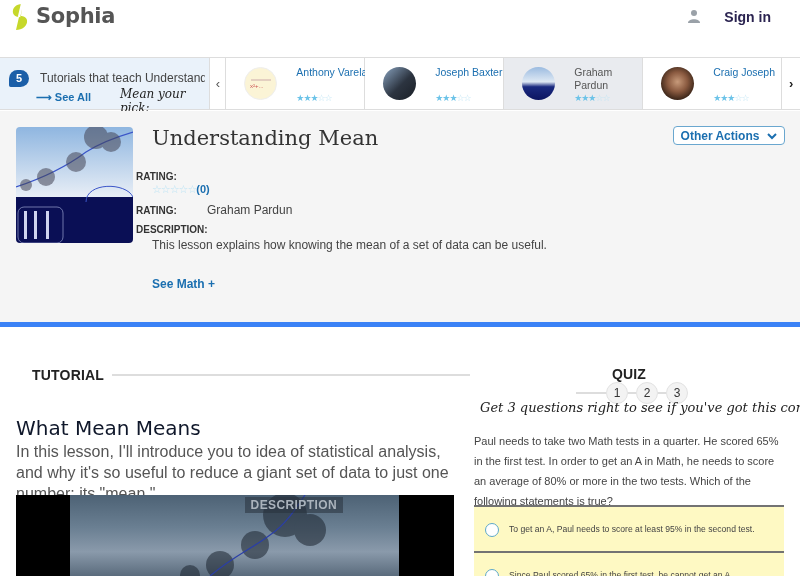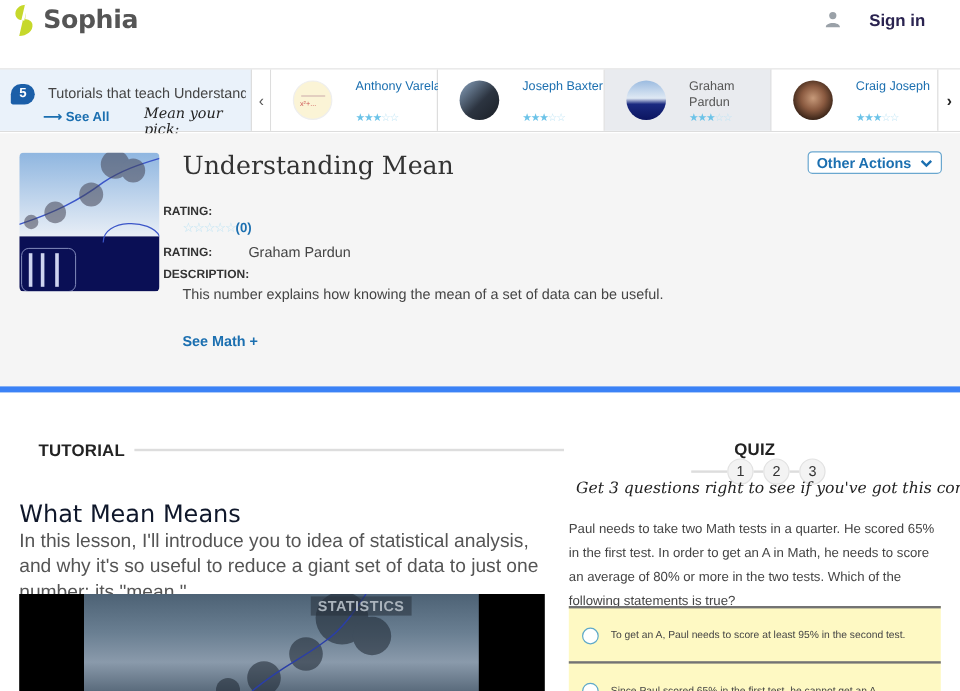--- a/index.html
+++ b/index.html
@@ -168,21 +168,21 @@
     <span>Other Actions</span>
     <span><svg width="10" height="7" viewBox="0 0 10 7">
           <path d="M1 1 L5 5 L9 1" stroke="#1b6fb0" stroke-width="2" fill="none"></path>
         </svg></span>
   </button>
   <div class="meta-label" style="top:60px;">RATING:</div>
   <div class="rating-stars"><span>☆☆☆☆☆</span><span class="rating-count">(0)</span></div>
   <div class="meta-label" style="top:94px;">RATING:</div>
   <div class="author-name">Graham Pardun</div>
   <div class="meta-label" style="top:113px;">DESCRIPTION:</div>
-  <div class="desc">This number explains how knowing the mean of a set of data can be useful.</div>
+  <div class="desc">This lesson explains how knowing the mean of a set of data can be useful.</div>
   <div class="see-more">See Math +</div>
 </div>
 
 <div class="section-head tut-head">
   <span class="sec-label">TUTORIAL</span>
   <span class="sec-line"></span>
 </div>
 <div class="tut-title">What Mean Means</div>
 <div class="tut-desc">In this lesson, I'll introduce you to idea of statistical analysis, and why it's so useful to reduce a giant set of data to just one number: its "mean."</div>
 <div class="video">
@@ -190,21 +190,21 @@
     <svg width="329" height="81" style="position:absolute;left:0;top:0">
       <g fill="#1c2530" opacity="0.55">
         <circle cx="215" cy="20" r="22"></circle>
           <circle cx="240" cy="35" r="16"></circle>
           <circle cx="185" cy="50" r="14"></circle>
           <circle cx="150" cy="70" r="14"></circle>
           <circle cx="120" cy="80" r="10"></circle>
       </g>
       <path d="M140 81 C165 60 180 55 200 40 C215 30 225 15 235 0" stroke="#2a3ea8" stroke-width="1.2" fill="none"></path>
     </svg>
-    <div class="video-tag">STATISTICS</div>
+    <div class="video-tag">DESCRIPTION</div>
   </div>
 </div>
 
 <div class="section-head quiz-head">
   <span class="sec-label">QUIZ</span>
   <div class="quiz-steps">
     <span class="q-line" style="width:30px;margin-left:6px;"></span>
     <span class="q-step">1</span>
     <span class="q-line" style="width:8px;"></span>
     <span class="q-step">2</span>

